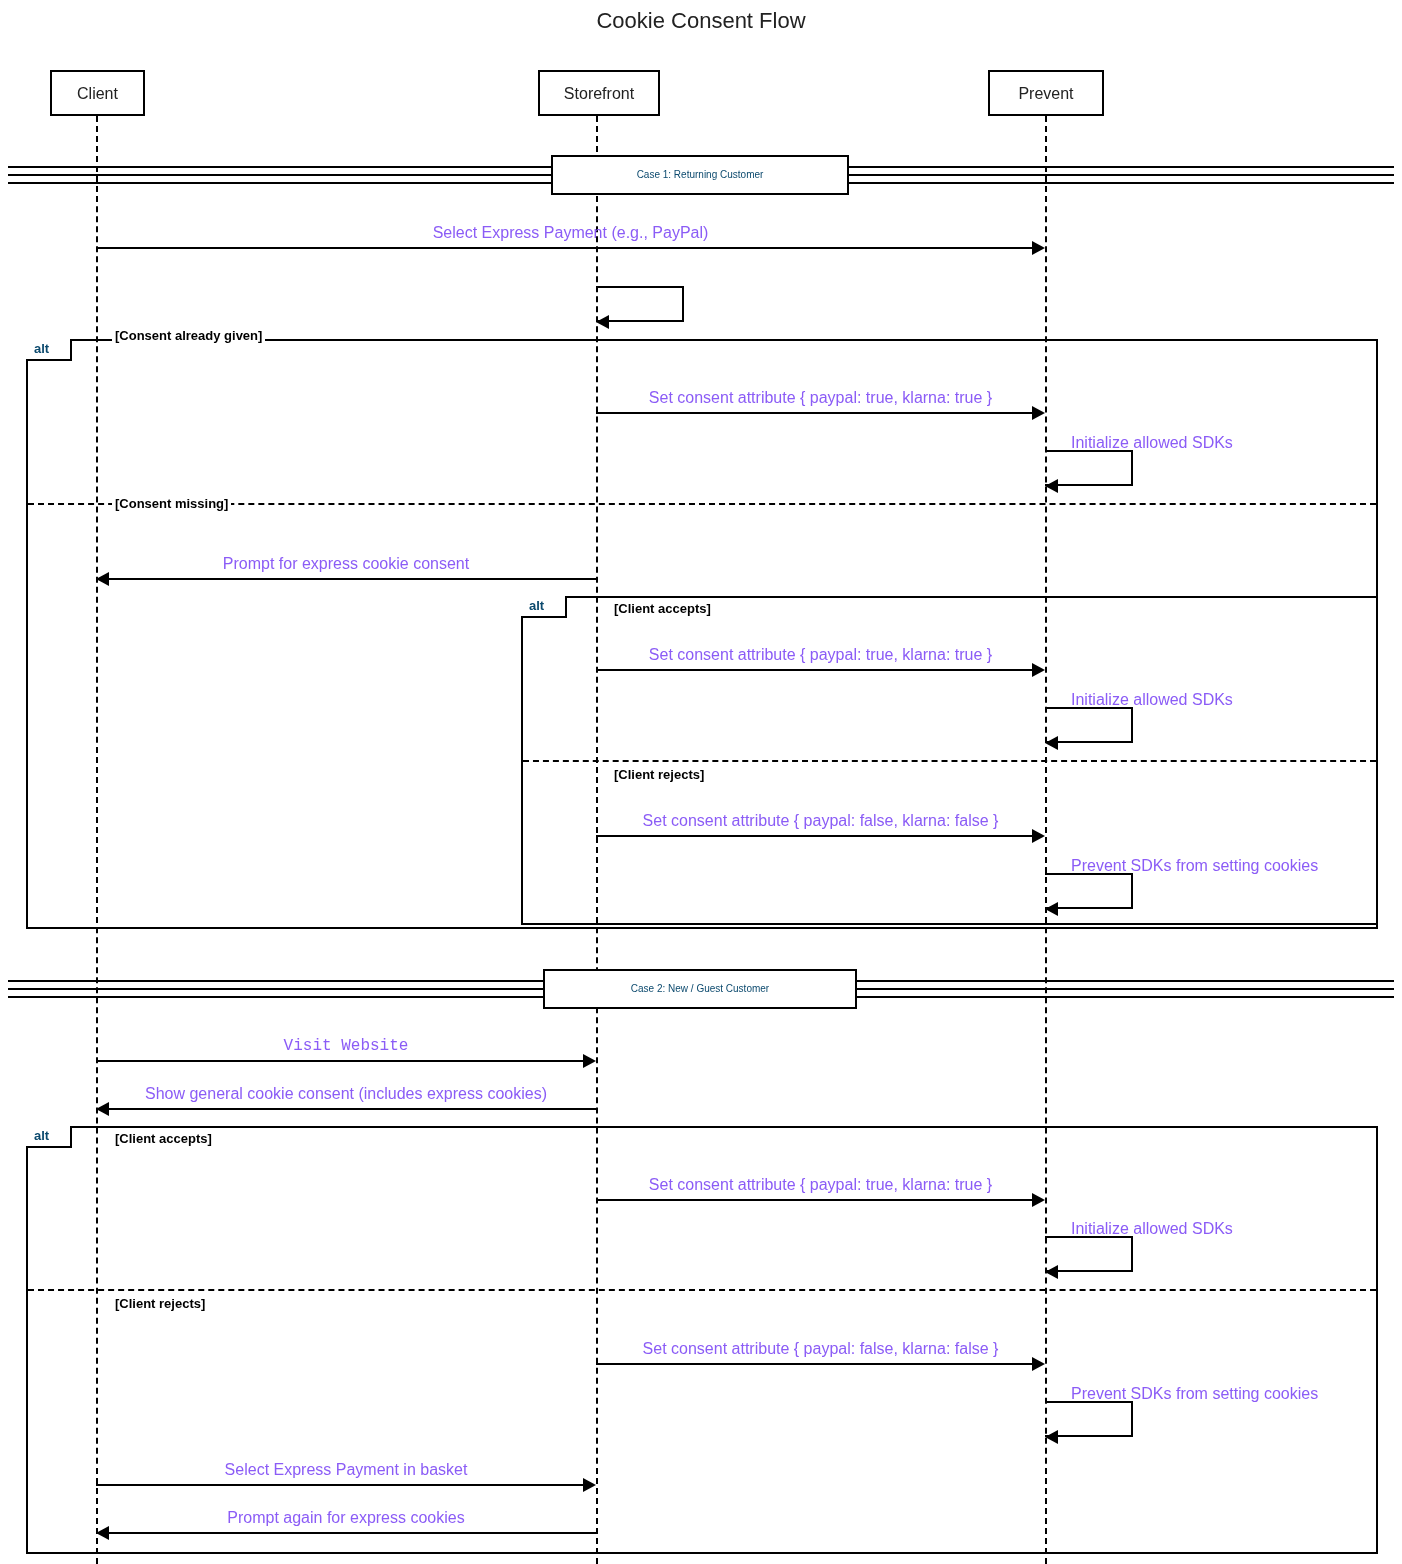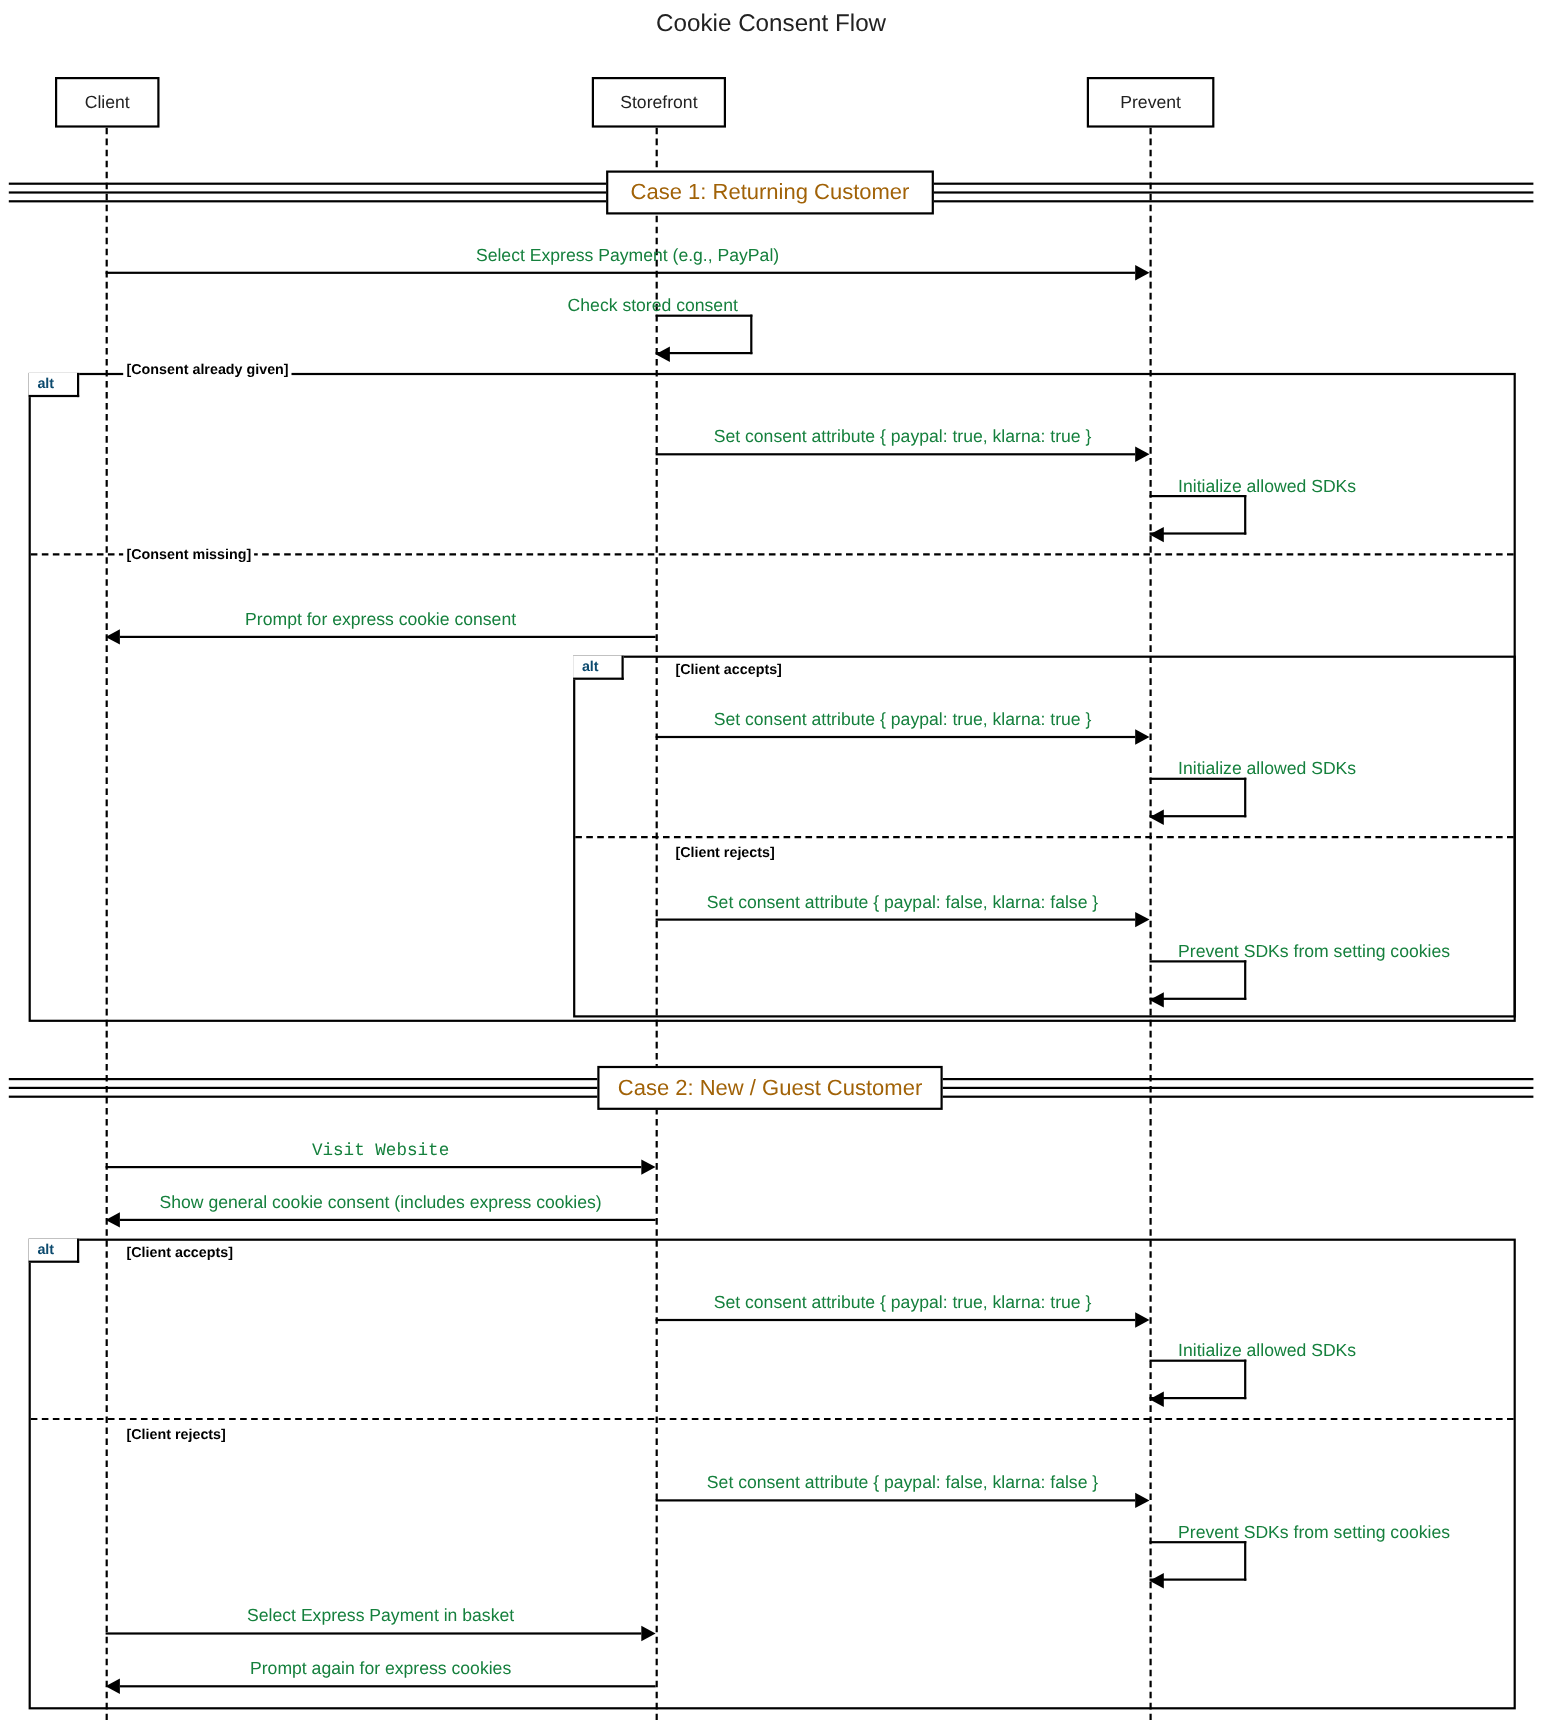--- a/index.html
+++ b/index.html
@@ -65,21 +65,21 @@
     border-left: 13px solid #000000;
   }
   .arrow-left {
     border-top: 7px solid transparent;
     border-bottom: 7px solid transparent;
     border-right: 13px solid #000000;
   }
   .msg-label {
     position: absolute;
     font-size: 16px;
-    color: #15803d;
+    color: #8b5cf6;
     text-align: center;
     white-space: nowrap;
     z-index: 5;
   }
   
   .selfmsg {
     position: absolute;
     box-sizing: border-box;
     border: 2px solid #000000;
     border-left: none;
@@ -97,22 +97,22 @@
     z-index: 2;
   }
   .divider-box {
     position: absolute;
     box-sizing: border-box;
     border: 2px solid #000000;
     background: #ffffff;
     height: 40px;
     line-height: 36px;
     text-align: center;
-    font-size: 20px;
-    color: #a16207;
+    font-size: 10px;
+    color: #0c4a6e;
     z-index: 5;
   }
   
   .frag {
     position: absolute;
     box-sizing: border-box;
     border: 2px solid #000000;
     background: transparent;
     z-index: 3;
   }
@@ -190,21 +190,20 @@
   <div class="divider-line" style="top:988px;"></div>
   <div class="divider-line" style="top:996px;"></div>
   <div class="divider-box" style="left:543px; top:969px; width:314px;">Case 2: New / Guest Customer</div>
 
   <div class="msg" style="left:96px; top:247px; width:936px;"></div>
   <div class="arrowhead arrow-right" style="left:1032px; top:241px;"></div>
   <div class="msg-label" style="left:96px; top:224px; width:949px;">Select Express Payment (e.g., PayPal)</div>
 
   <div class="selfmsg" style="left:596px; top:286px;"></div>
   <div class="arrowhead arrow-left" style="left:596px; top:315px;"></div>
-  <div class="msg-label" style="left:516px; top:270px; width:560px; text-align:left;">Check stored consent</div>
 
   <div class="msg" style="left:596px; top:412px; width:436px;"></div>
   <div class="arrowhead arrow-right" style="left:1032px; top:406px;"></div>
   <div class="msg-label" style="left:596px; top:389px; width:449px;">Set consent attribute { paypal: true, klarna: true }</div>
 
   <div class="selfmsg" style="left:1045px; top:450px;"></div>
   <div class="arrowhead arrow-left" style="left:1045px; top:479px;"></div>
   <div class="msg-label" style="left:1071px; top:434px; width:330px; text-align:left;">Initialize allowed SDKs</div>
 
   <div class="msg" style="left:109px; top:578px; width:487px;"></div>

